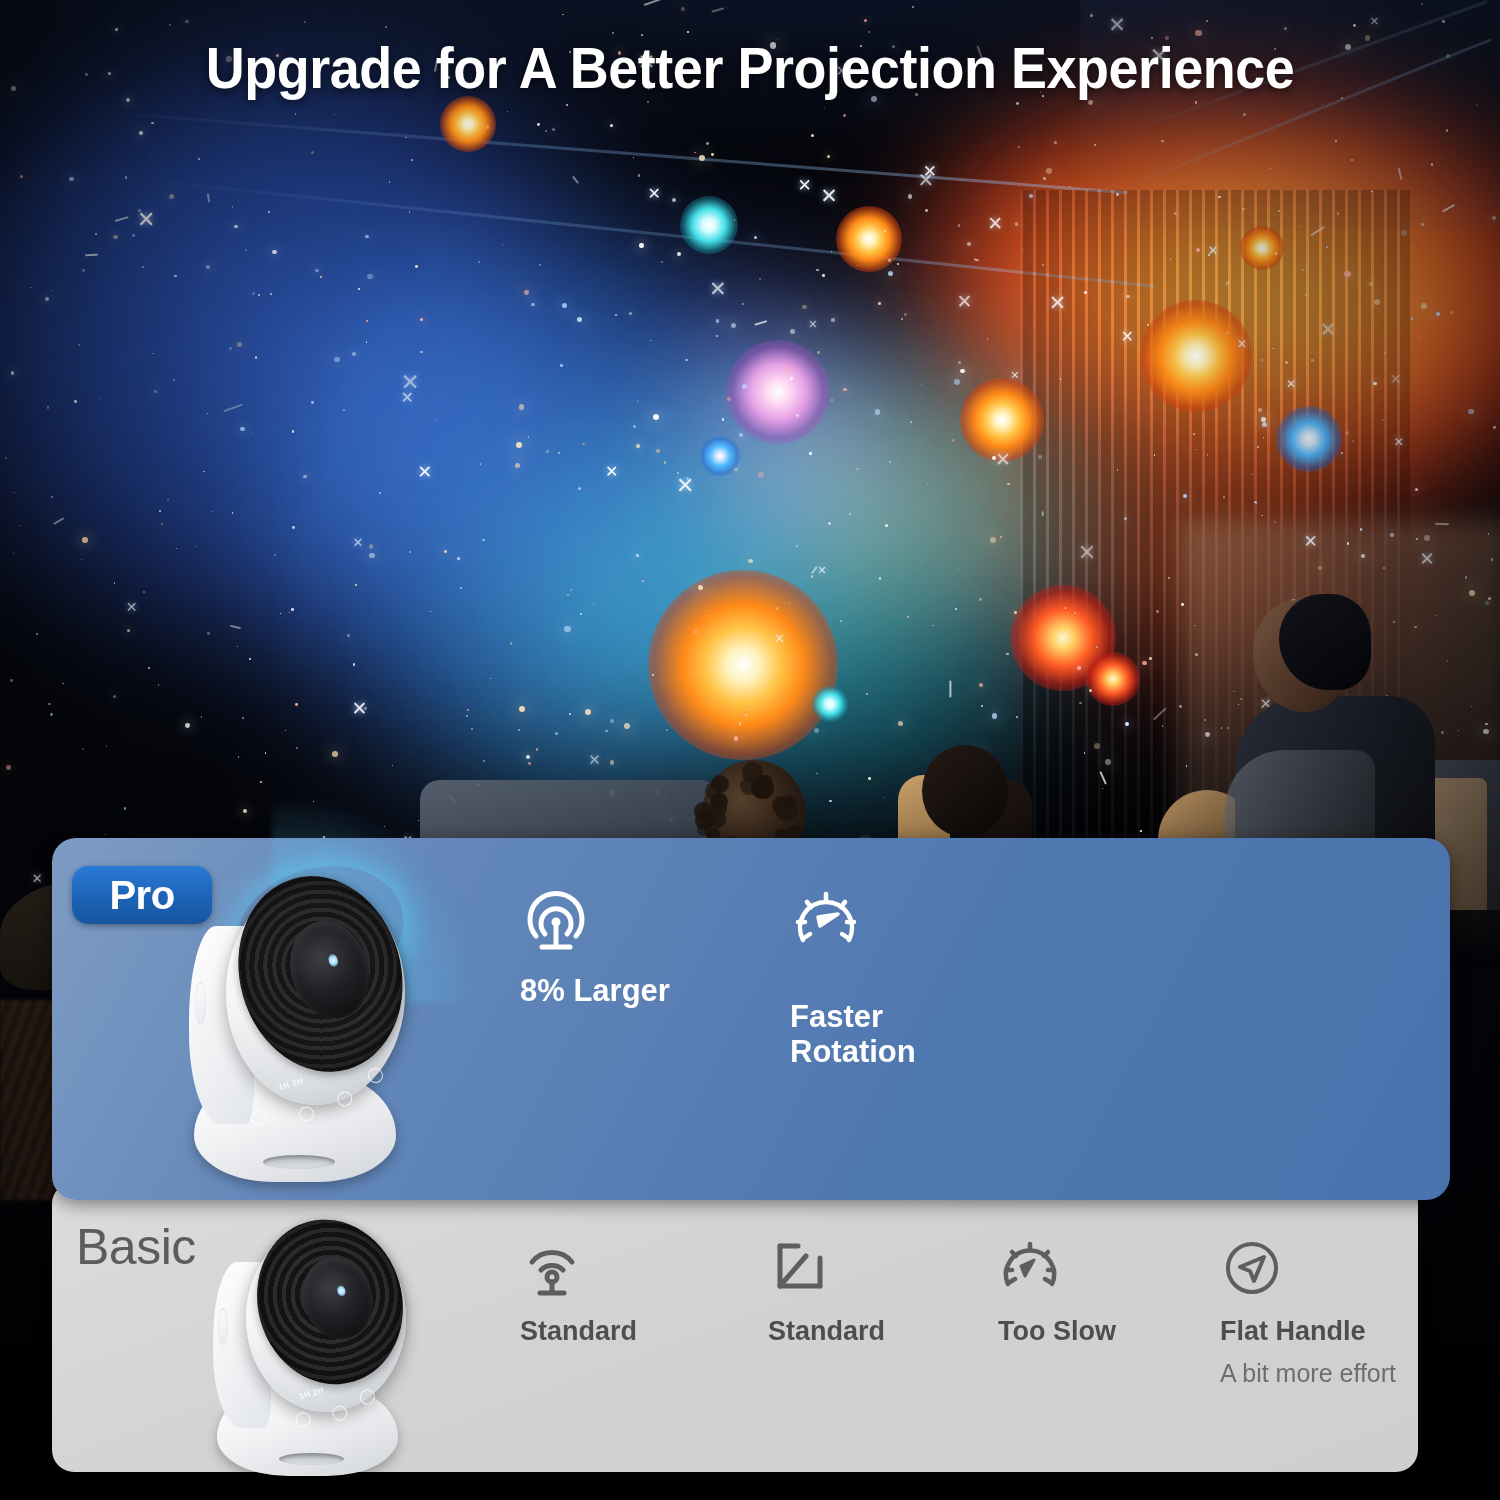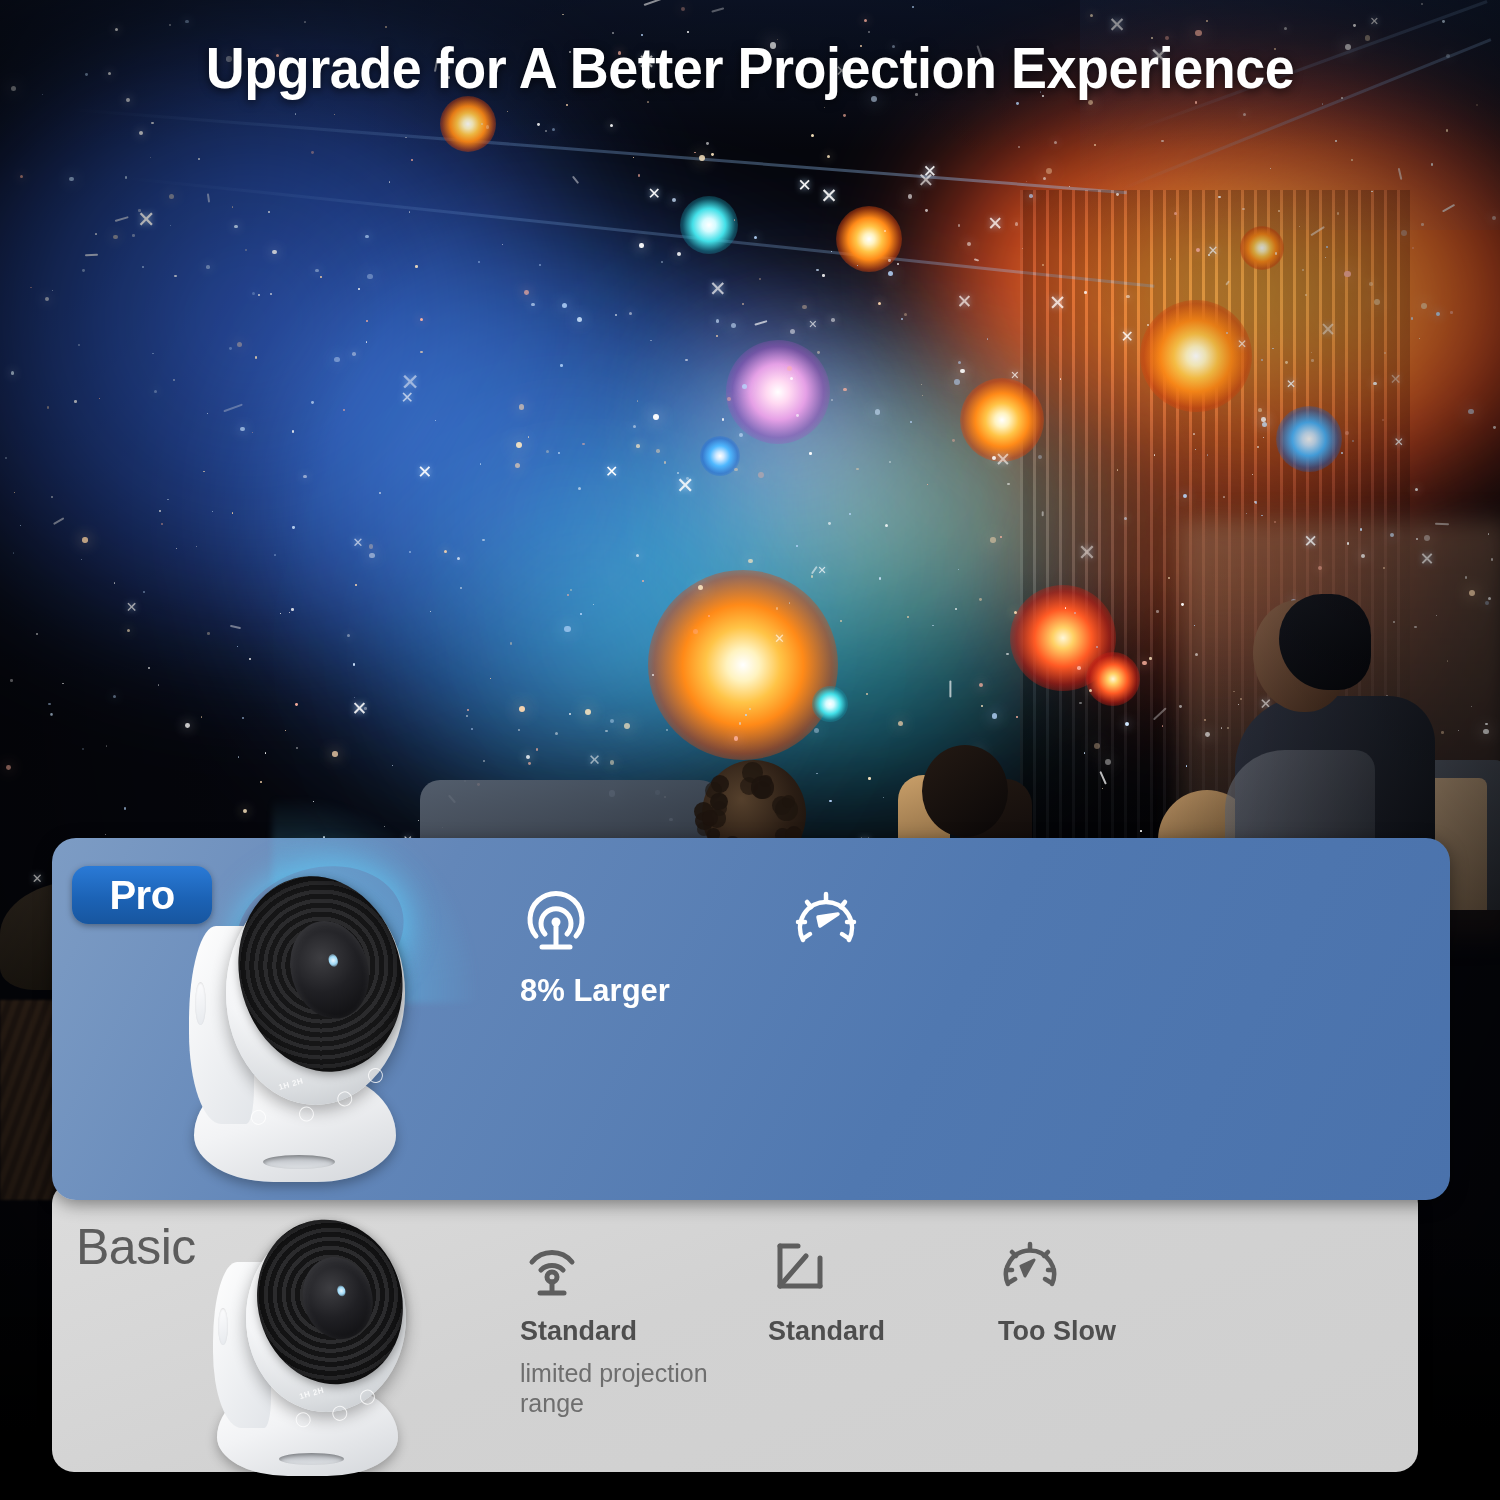--- a/index.html
+++ b/index.html
@@ -1017,21 +1017,20 @@
       <div class="ficon">
         <svg width="64" height="64" viewBox="0 0 64 64" fill="none" stroke="#5e5e5e" stroke-width="5" stroke-linecap="round">
           <path d="M12 26 A26 26 0 0 1 52 26"></path>
           <path d="M21 34 A16 16 0 0 1 43 34"></path>
           <circle cx="32" cy="41" r="5" fill="none"></circle>
           <path d="M32 46 L32 56"></path>
           <path d="M20 57 L44 57"></path>
         </svg>
       </div>
       <div class="ftitle">Standard</div>
-      <div class="fsub">limited projection range</div>
     </div>
 
     <div class="col">
       <div class="ficon">
         <svg width="64" height="64" viewBox="0 0 64 64" fill="none" stroke="#5e5e5e" stroke-width="5" stroke-linecap="round" stroke-linejoin="round">
           <path d="M12 10 L12 50 L52 50"></path>
           <path d="M52 50 L52 22"></path>
           <path d="M12 50 L38 20"></path>
           <path d="M12 10 L30 10"></path>
         </svg>
@@ -1049,20 +1048,30 @@
           <path d="M8 34 L14 34"></path>
             <path d="M50 34 L56 34"></path>
           <path d="M12 46 L17 43"></path>
             <path d="M52 46 L47 43"></path>
           <path d="M36 24 L27 40 L23 30 Z" fill="#5e5e5e" stroke="#5e5e5e" stroke-width="3" stroke-linejoin="round"></path>
         </svg>
       </div>
       <div class="ftitle">Too Slow</div>
     </div>
 
+    <div class="col">
+      <div class="ficon">
+        <svg width="64" height="64" viewBox="0 0 64 64" fill="none" stroke="#5e5e5e" stroke-width="4" stroke-linecap="round" stroke-linejoin="round">
+          <circle cx="32" cy="32" r="24"></circle>
+          <path d="M44 21 L20 31 L30 35 L34 45 Z"></path>
+        </svg>
+      </div>
+      <div class="ftitle">Flat Handle</div>
+      <div class="fsub">A bit more effort</div>
+    </div>
   </div>
 
   <div class="panel panel-pro"></div>
   <div class="pro-badge">Pro</div>
 
   <div class="device dev-pro">
     <div class="dv-beam"></div>
     <div class="dv-glowring"></div>
     <div class="dv-stand">
         <div class="dv-stand-hole"></div>
@@ -1108,17 +1117,18 @@
           <path d="M36 8 L36 15"></path>
             <path d="M17 16 L21 21"></path>
             <path d="M55 16 L51 21"></path>
           <path d="M8 36 L15 36"></path>
             <path d="M57 36 L64 36"></path>
           <path d="M14 52 L20 48"></path>
             <path d="M58 52 L52 48"></path>
           <path d="M48 28 L30 40 L28 31 Z" fill="#ffffff" stroke="#ffffff" stroke-width="3.5" stroke-linejoin="round"></path>
         </svg>
       </div>
+      <div class="ftitle">Faster Rotation</div>
     </div>
 
   </div>
 
 </div>
 
 </body></html>

